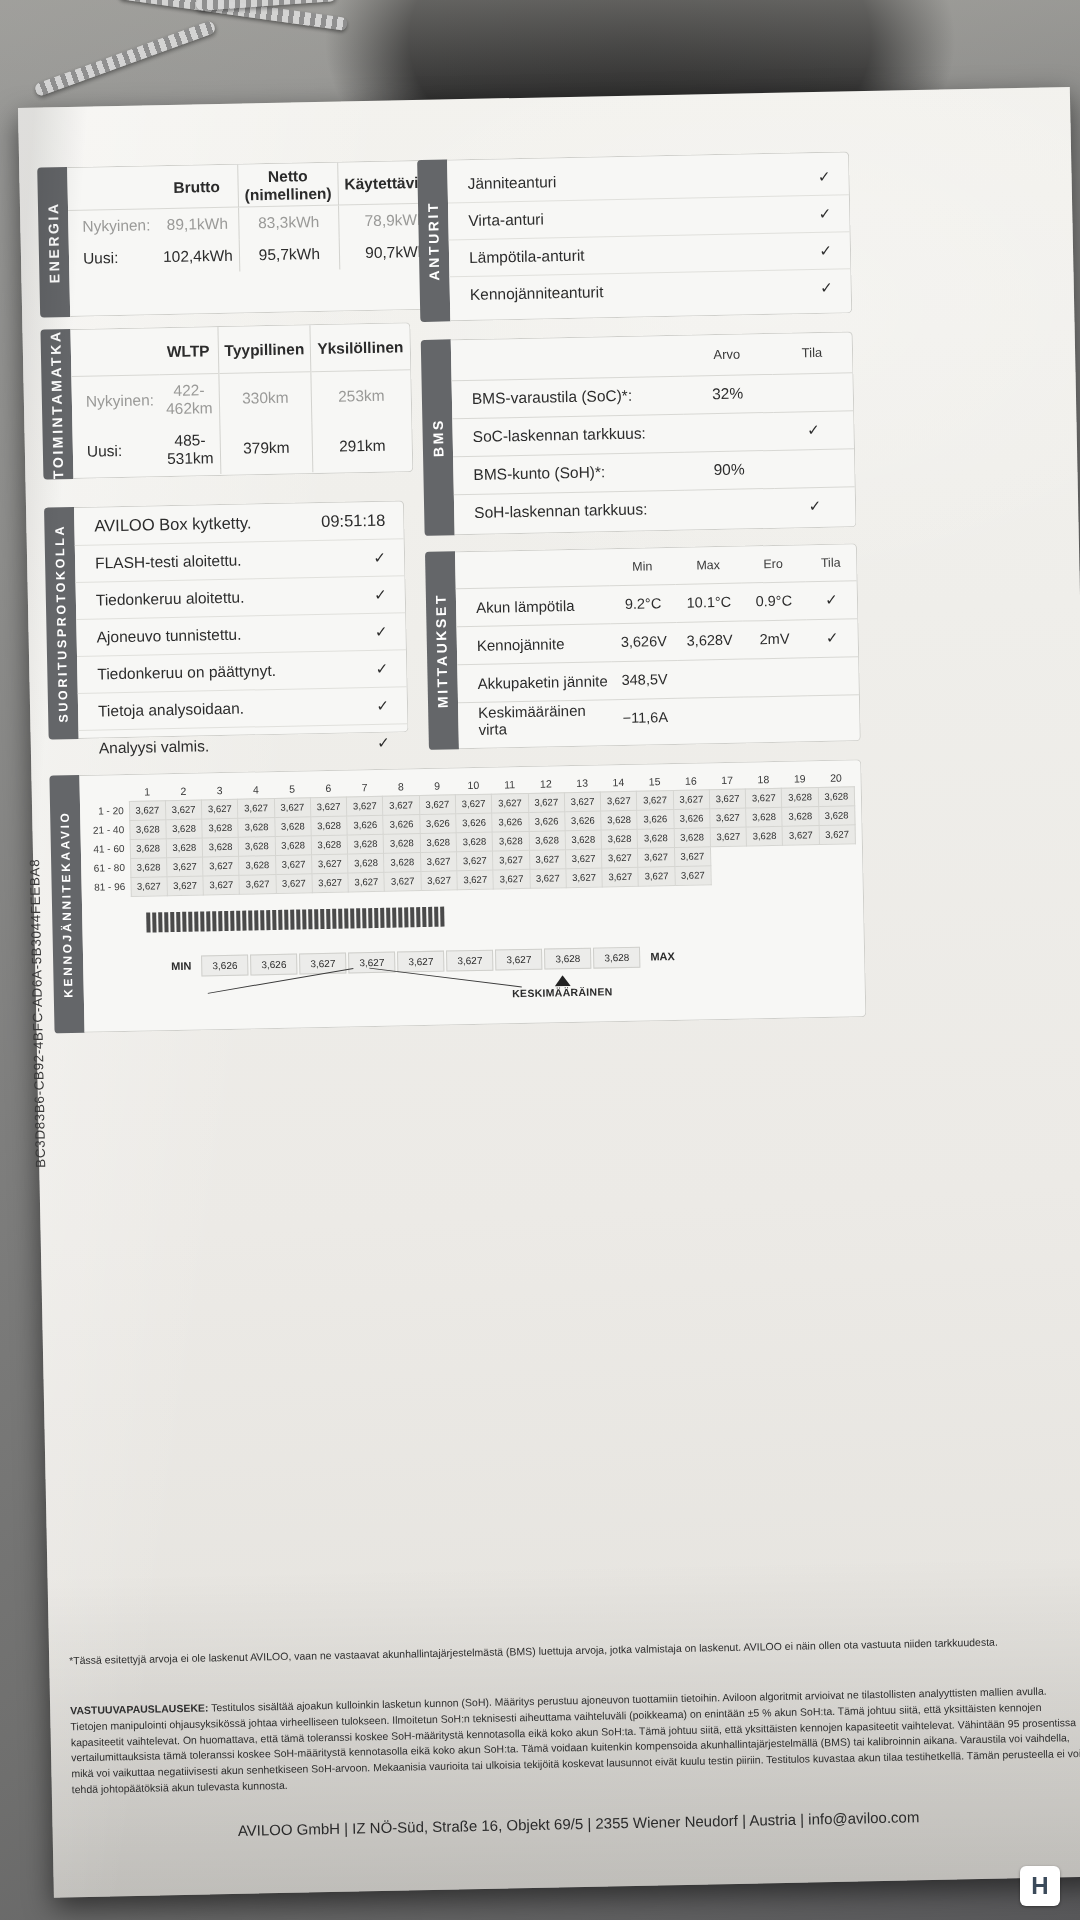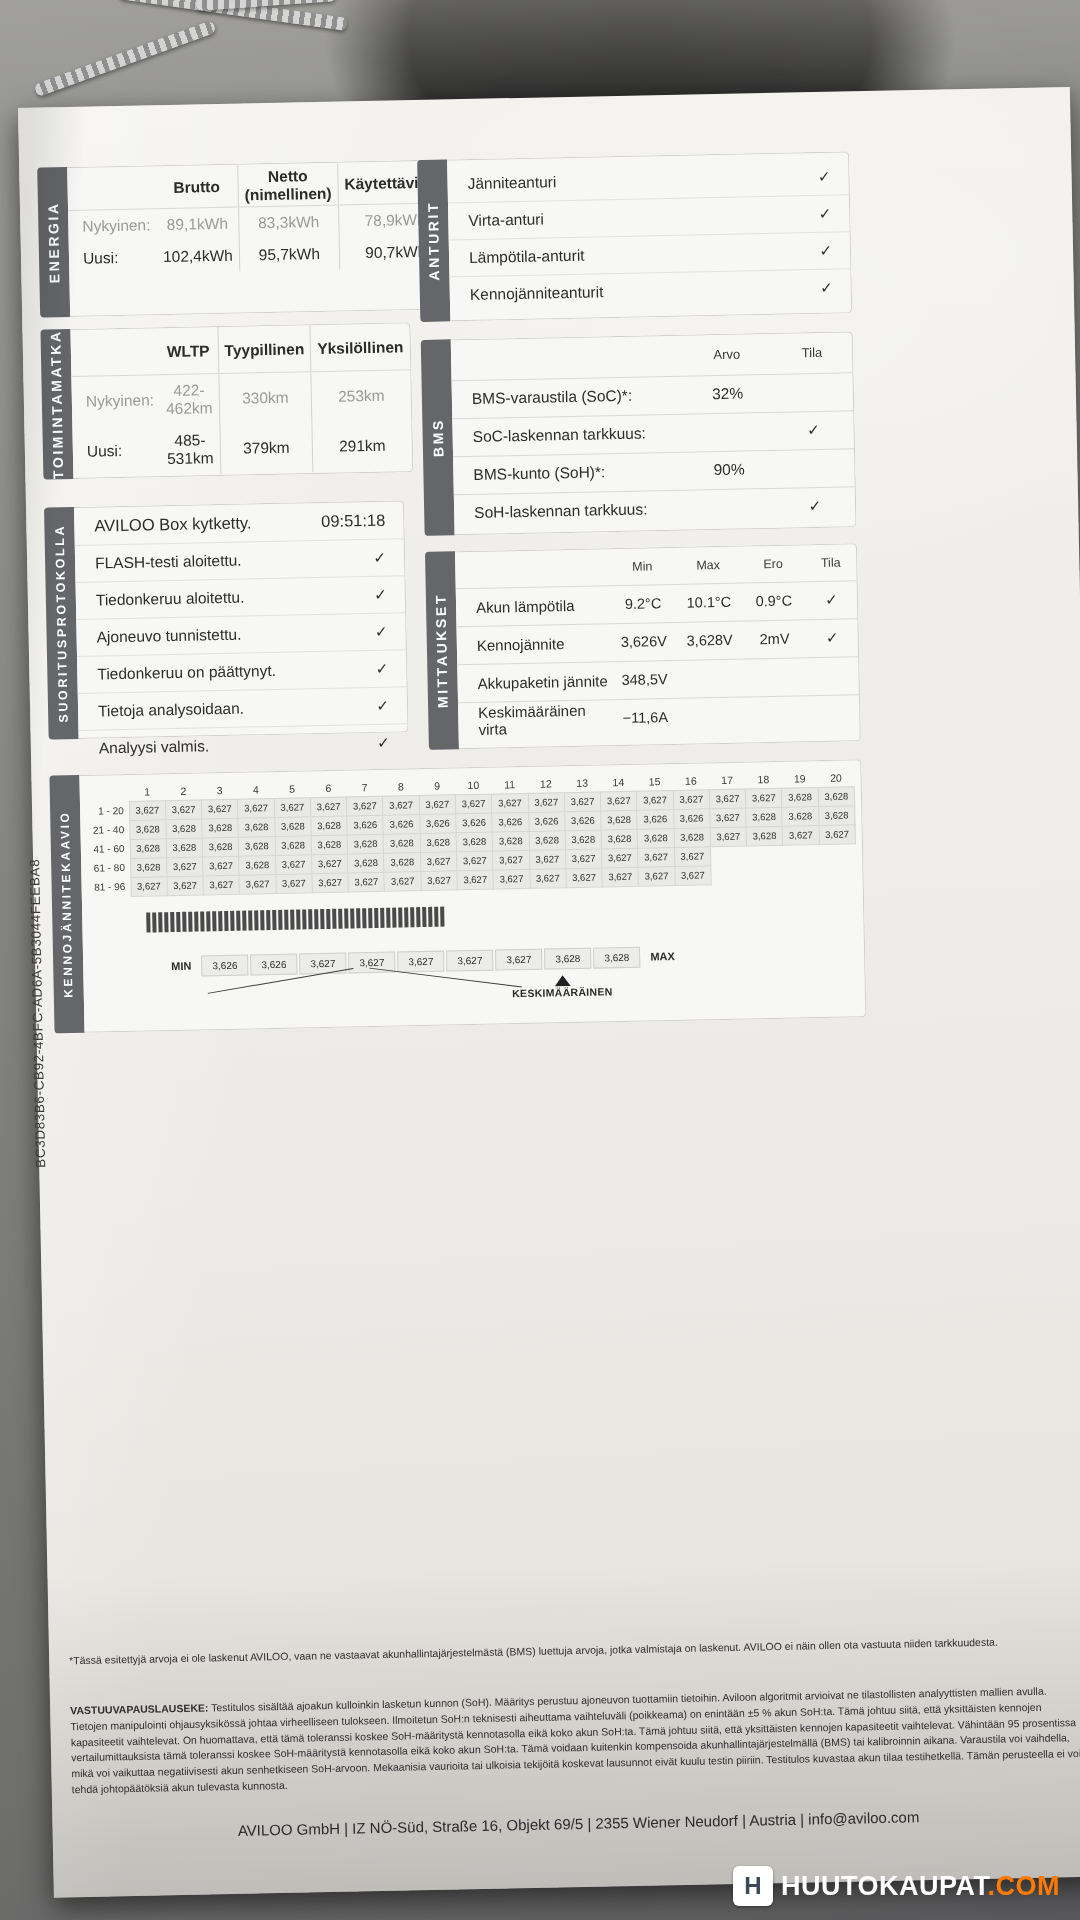--- a/index.html
+++ b/index.html
@@ -606,16 +606,13 @@
   </div>
 
   <div class="footer-line" style="left:0; top:1718px;">
     <span>AVILOO GmbH  |  IZ NÖ-Süd, Straße 16, Objekt 69/5  |  2355 Wiener Neudorf  |  Austria  |  info@aviloo.com</span>
   </div>
 
 </div>
 
 <div id="wm">
   <div class="mark">H</div>
-  <div class="txt">
-    <em>HUUTOKAUPAT</em><span class="dot">.COM</span>
-  </div>
 </div>
 
 </body></html>

